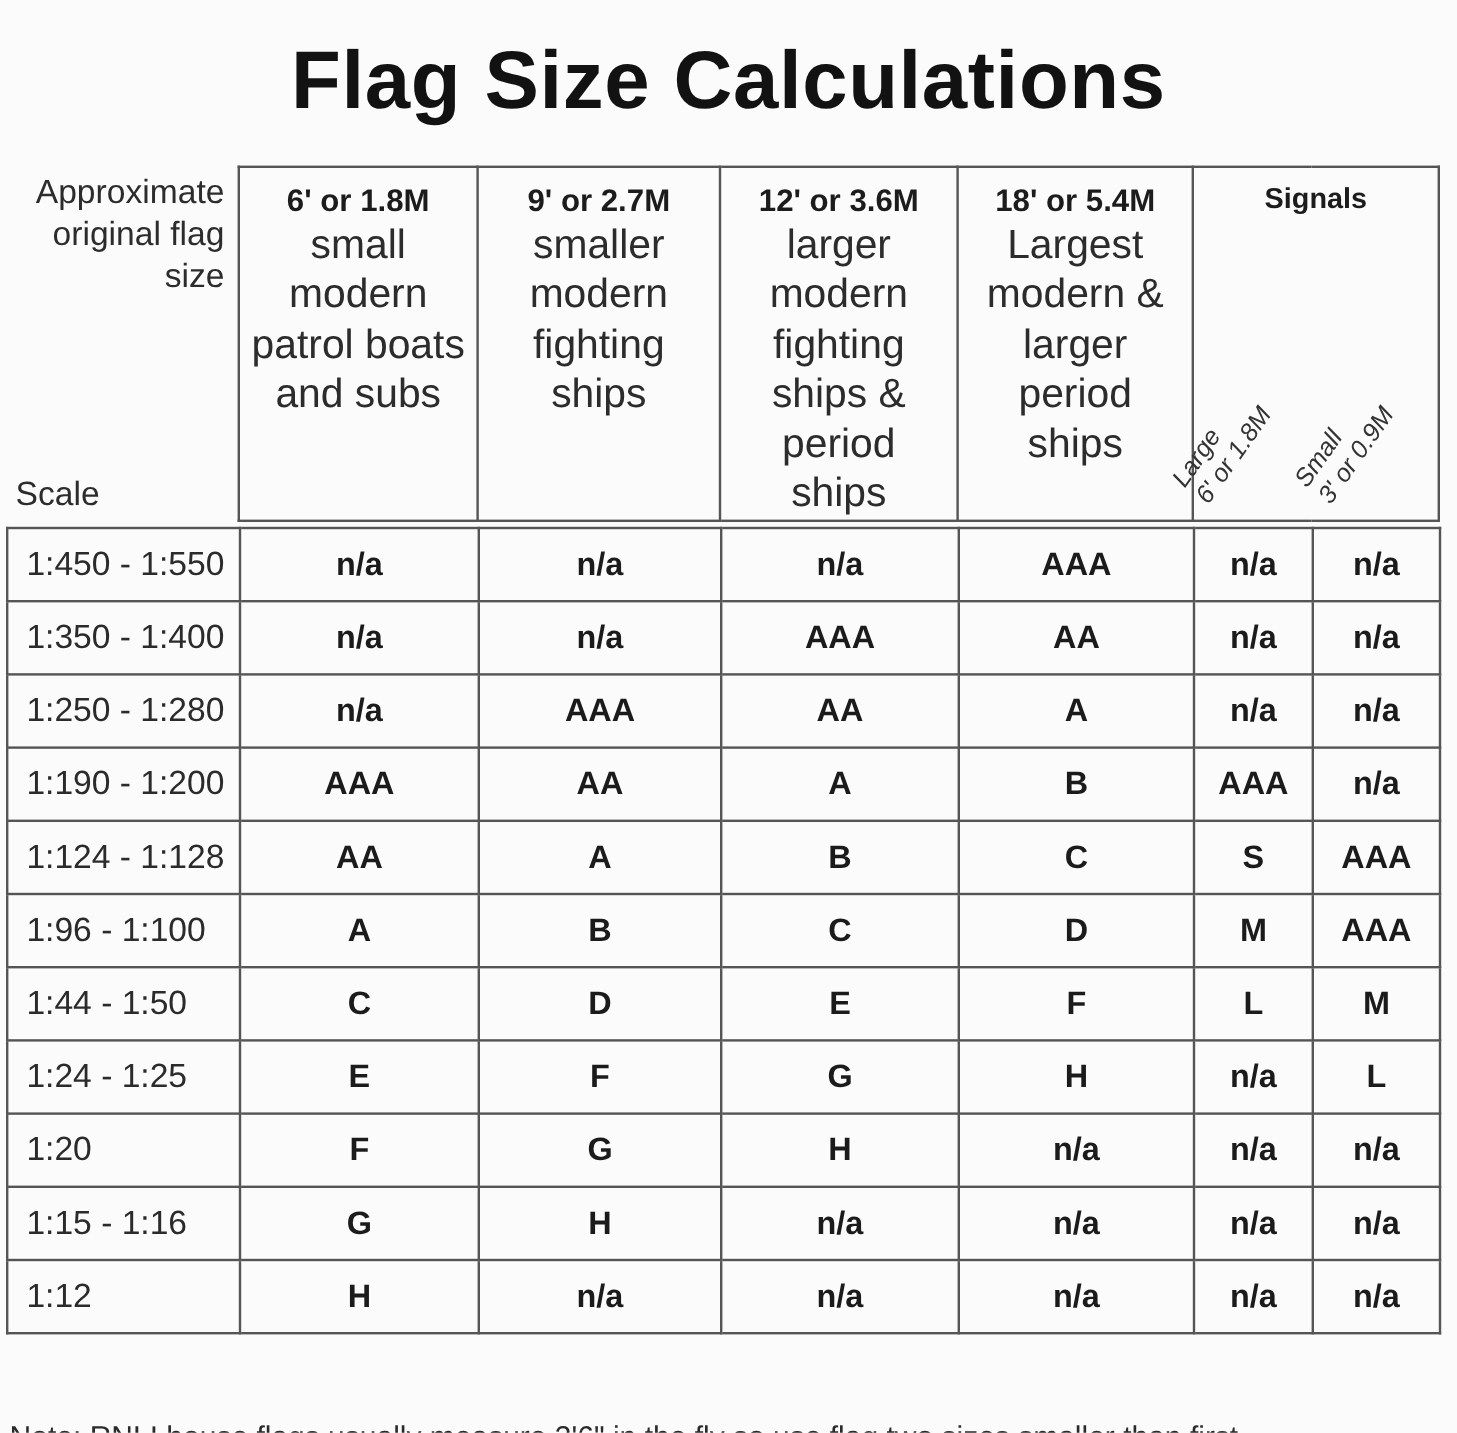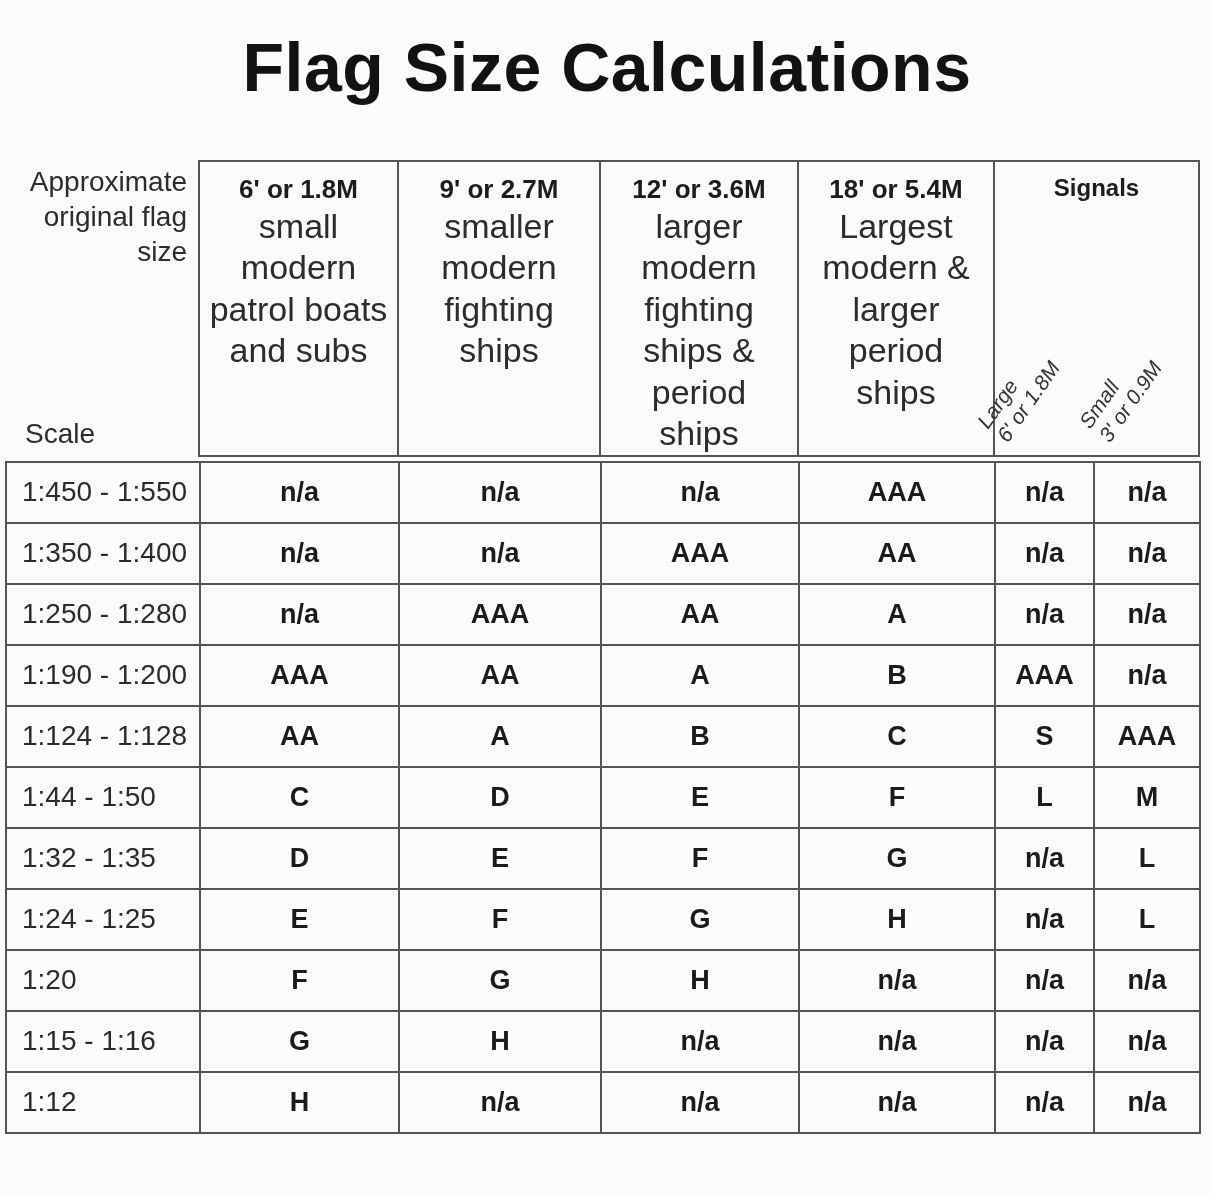--- a/index.html
+++ b/index.html
@@ -25,21 +25,21 @@
     color: #121212;
     letter-spacing: 0.5px;
   }
 
   table {
     border-collapse: collapse;
     table-layout: fixed;
     width: 1194px;
     margin-left: 5px;
   }
-  .hdr-table { margin-top: 54px; }
+  .hdr-table { margin-top: 32px; }
 
   .hcell {
     border: 2px solid var(--border);
     vertical-align: top;
     text-align: center;
     padding: 12px 8px 0 8px;
     height: 183px;
     box-sizing: border-box;
   }
   .hsize { font-weight: bold; font-size: 26px; line-height: 1.22; color: #1c1c1c; }
@@ -54,21 +54,21 @@
   }
   .corner-label {
     text-align: right;
     font-size: 28px;
     line-height: 1.25;
     padding: 2px 10px 0 0;
     color: #2c2c2c;
   }
   .scale-label {
     position: absolute;
-    left: 20px; bottom: 6px;
+    left: 8px; bottom: 6px;
     font-size: 28px;
     color: #2c2c2c;
   }
 
   .signals-cell { position: relative; }
   .sig-title { font-weight: bold; font-size: 24px; margin-top: 0; color: #1c1c1c; }
   .sig-rot {
     position: absolute;
     bottom: 9px;
     transform: rotate(-55deg);
@@ -209,38 +209,38 @@
         <tr>
           <td class="scale-cell">1:124 - 1:128</td>
           <td class="data-cell">AA</td>
           <td class="data-cell">A</td>
           <td class="data-cell">B</td>
           <td class="data-cell">C</td>
           <td class="data-cell">S</td>
           <td class="data-cell">AAA</td>
         </tr>
         <tr>
+          <td class="scale-cell">1:96 - 1:100</td>
+          <td class="data-cell">A</td>
+          <td class="data-cell">B</td>
+          <td class="data-cell">C</td>
+          <td class="data-cell">D</td>
+          <td class="data-cell">M</td>
+          <td class="data-cell">AAA</td>
+        </tr>
+        <tr>
           <td class="scale-cell">1:44 - 1:50</td>
           <td class="data-cell">C</td>
           <td class="data-cell">D</td>
           <td class="data-cell">E</td>
           <td class="data-cell">F</td>
           <td class="data-cell">L</td>
           <td class="data-cell">M</td>
         </tr>
         <tr>
-          <td class="scale-cell">1:32 - 1:35</td>
-          <td class="data-cell">D</td>
-          <td class="data-cell">E</td>
-          <td class="data-cell">F</td>
-          <td class="data-cell">G</td>
-          <td class="data-cell">n/a</td>
-          <td class="data-cell">L</td>
-        </tr>
-        <tr>
           <td class="scale-cell">1:24 - 1:25</td>
           <td class="data-cell">E</td>
           <td class="data-cell">F</td>
           <td class="data-cell">G</td>
           <td class="data-cell">H</td>
           <td class="data-cell">n/a</td>
           <td class="data-cell">L</td>
         </tr>
         <tr>
           <td class="scale-cell">1:20</td>

